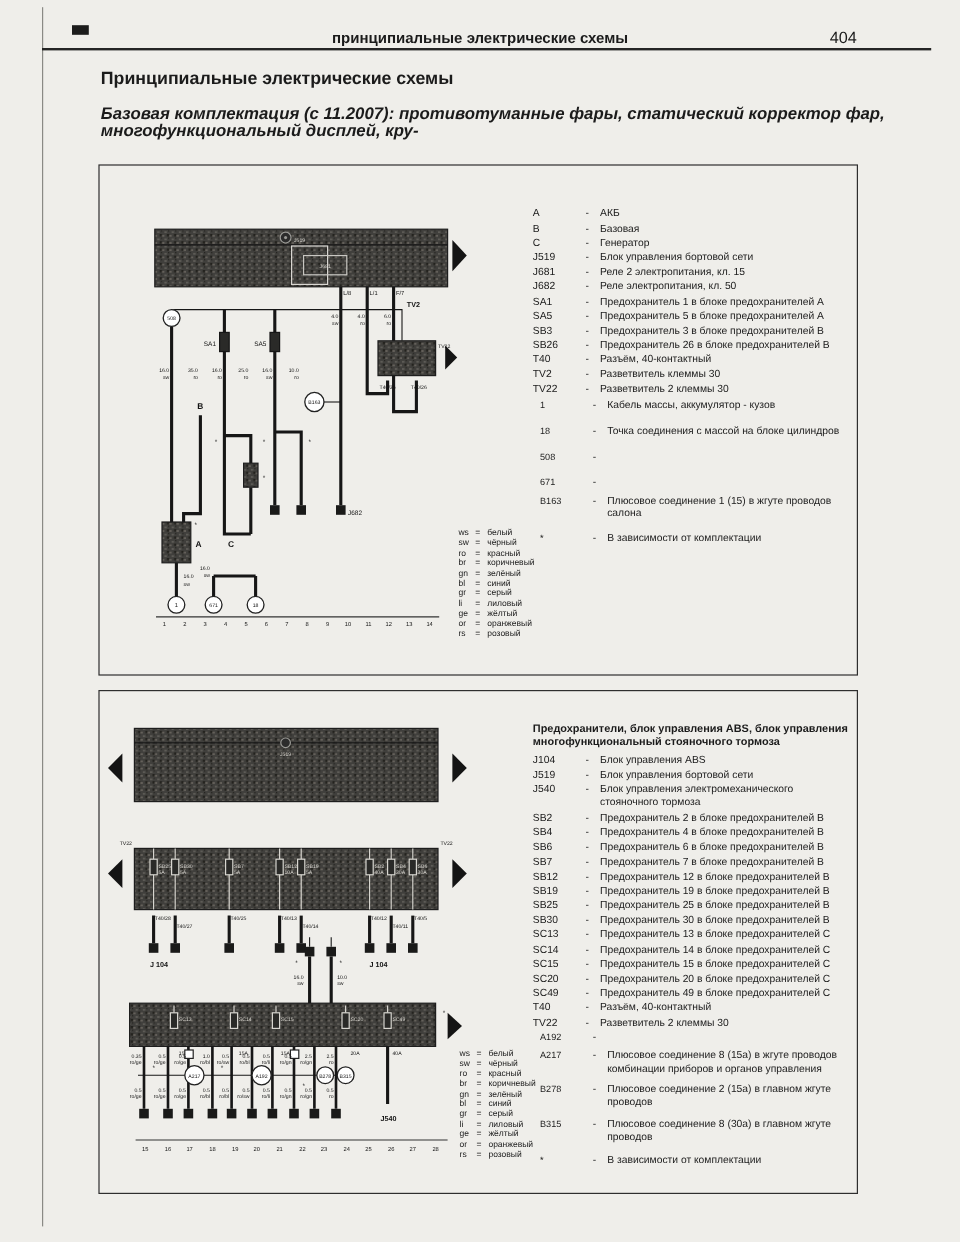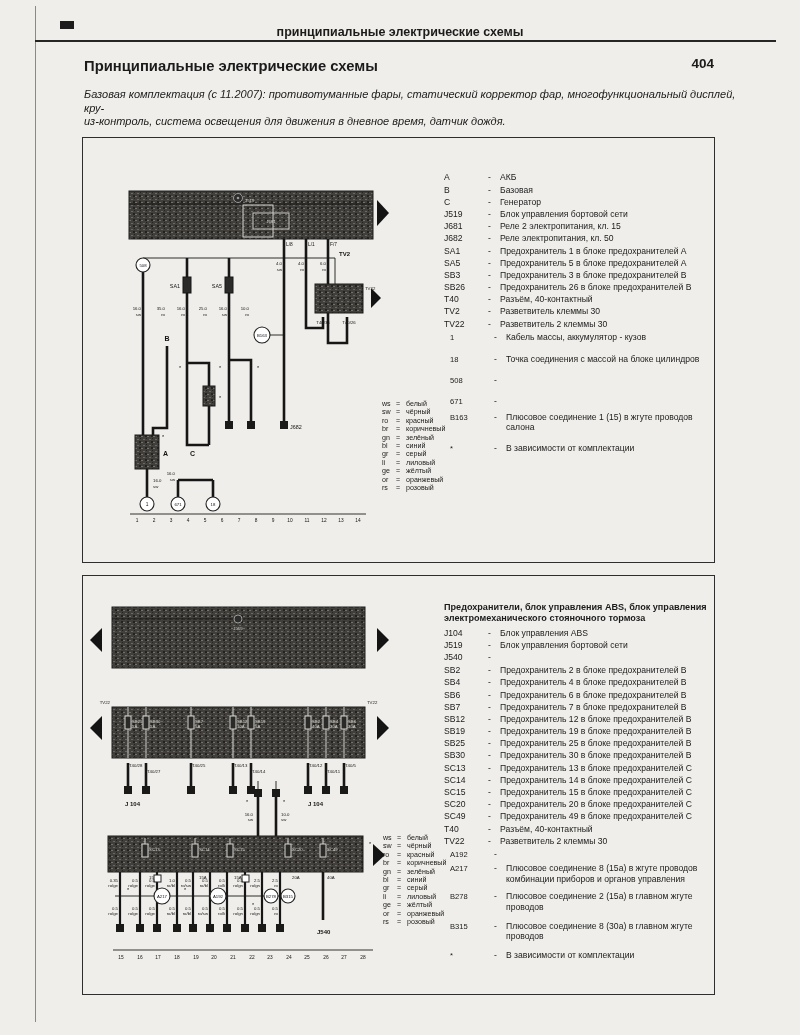--- a/index.html
+++ b/index.html
@@ -1,40 +1,40 @@
 <!DOCTYPE html>
 <html><head>
 <meta charset="utf-8">
 <style>
   html,body{margin:0;padding:0;}
   body{width:800px;height:1035px;background:#efeeea;font-family:"Liberation Sans",sans-serif;color:#1b1b1b;position:relative;overflow:hidden;}
   .abs{position:absolute;}
   .edge{left:35px;top:6px;width:1px;height:1016px;background:#8a8a85;}
   .artifact{left:60px;top:21px;width:14px;height:8px;background:#1c1c1c;}
   .hdr{left:0;top:25px;width:800px;text-align:center;font-size:12.5px;font-weight:bold;}
-  .pageno{right:86px;top:24px;font-size:13.5px;font-weight:bold;margin-top:32px;}
+  .pageno{right:86px;top:24px;font-size:13.5px;font-weight:normal;}
   .hdr-rule{left:35px;top:40px;width:741px;height:2px;background:#252525;}
   .title{left:84px;top:58px;font-size:14.8px;font-weight:bold;}
-  .intro{left:84px;top:88px;width:660px;font-size:11px;font-weight:normal;font-style:italic;line-height:13.6px;}
+  .intro{left:84px;top:88px;width:660px;font-size:14px;font-weight:bold;font-style:italic;line-height:13.6px;}
   .dbox{position:absolute;left:82px;width:631px;border:1px solid #2e2e2e;}
   #box1{top:137px;height:424px;}
   #box2{top:575px;height:418px;}
   .schem{position:absolute;left:0;top:0;}
   .legend{position:absolute;left:361px;width:266px;}
   .lg1{top:33px;}
   .lg2{top:26px;}
   .ltitle{font-weight:bold;font-size:9.1px;line-height:11px;margin-bottom:4px;}
   .lrow{display:flex;font-size:8.6px;line-height:10.8px;margin-top:1.4px;}
   .lrow .code{width:44px;flex:none;}
   .lrow .dash{width:12px;flex:none;text-align:left;}
   .lrow .desc{flex:1;}
   .sm .code{font-size:7.6px;padding-top:1px;padding-left:6px;}
   .g2{margin-top:2px;}.g3{margin-top:3px;}.g4{margin-top:4px;}.g6{margin-top:6px;}
   .g8{margin-top:8px;}.g9{margin-top:9px;}.g10{margin-top:10px;}
-  .clr{position:absolute;font-size:7.1px;line-height:8.4px;width:80px;}
+  .clr{position:absolute;font-size:7.1px;line-height:8.4px;width:80px;margin-top:40px;}
   .crow{display:flex;}
   .crow .ab{width:14px;flex:none;}
   .crow .eq{width:10px;flex:none;}
   svg text{font-family:"Liberation Sans",sans-serif;fill:#141414;}
   .t4{font-size:4.3px;}.t45{font-size:4.8px;}.t5{font-size:5.4px;}
   .t55{font-size:6px;font-weight:bold;}.t6{font-size:7px;font-weight:bold;}
   .wt{fill:#d8d6d0;}
   .mid{text-anchor:middle;}.end{text-anchor:end;}
   .w{stroke:#161616;stroke-width:2.6;fill:none;}
   .w2{stroke:#161616;stroke-width:2.2;fill:none;}
@@ -48,21 +48,20 @@
 <body>
 
 <div class="abs edge"></div>
 <div class="abs artifact"></div>
 <div class="abs hdr">принципиальные электрические схемы</div>
 <div class="abs pageno">404</div>
 <div class="abs hdr-rule"></div>
 <div class="abs title">Принципиальные электрические схемы</div>
 <div class="abs intro">
   <div>Базовая комплектация (с 11.2007): противотуманные фары, статический корректор фар, многофункциональный дисплей, кру-</div>
-  <div>из-контроль, система освещения для движения в дневное время, датчик дождя.</div>
 </div>
 
 <div class="dbox" id="box1">
 <svg class="schem" width="361" height="422" viewBox="0 0 361 422">
   <defs>
     <pattern id="hz1" width="6" height="6" patternUnits="userSpaceOnUse">
       <rect width="6" height="6" fill="#403f3c"></rect>
       <rect x="0" y="1" width="2" height="1" fill="#6b6962"></rect>
       <rect x="3" y="0" width="1" height="1" fill="#24231f"></rect>
       <rect x="2" y="3" width="2" height="2" fill="#23221e"></rect>
@@ -634,34 +633,35 @@
         <span>оранжевый</span>
       </div>
   <div class="crow">
         <span class="ab">rs</span>
         <span class="eq">=</span>
         <span>розовый</span>
       </div>
 </div>
 
 <div class="legend lg2">
-  <div class="ltitle">Предохранители, блок управления ABS, блок управления электромеханического стояночного тормоза</div>
+  <div class="ltitle">Предохранители, блок управления ABS, блок управления многофункциональный стояночного тормоза</div>
   <div class="lrow">
         <span class="code">J104</span>
         <span class="dash">-</span>
         <span class="desc">Блок управления ABS</span>
       </div>
   <div class="lrow">
         <span class="code">J519</span>
         <span class="dash">-</span>
         <span class="desc">Блок управления бортовой сети</span>
       </div>
   <div class="lrow">
         <span class="code">J540</span>
         <span class="dash">-</span>
+        <span class="desc">Блок управления электромеханического стояночного тормоза</span>
       </div>
   <div class="lrow g2">
         <span class="code">SB2</span>
         <span class="dash">-</span>
         <span class="desc">Предохранитель 2 в блоке предохранителей В</span>
       </div>
   <div class="lrow">
         <span class="code">SB4</span>
         <span class="dash">-</span>
         <span class="desc">Предохранитель 4 в блоке предохранителей В</span>

